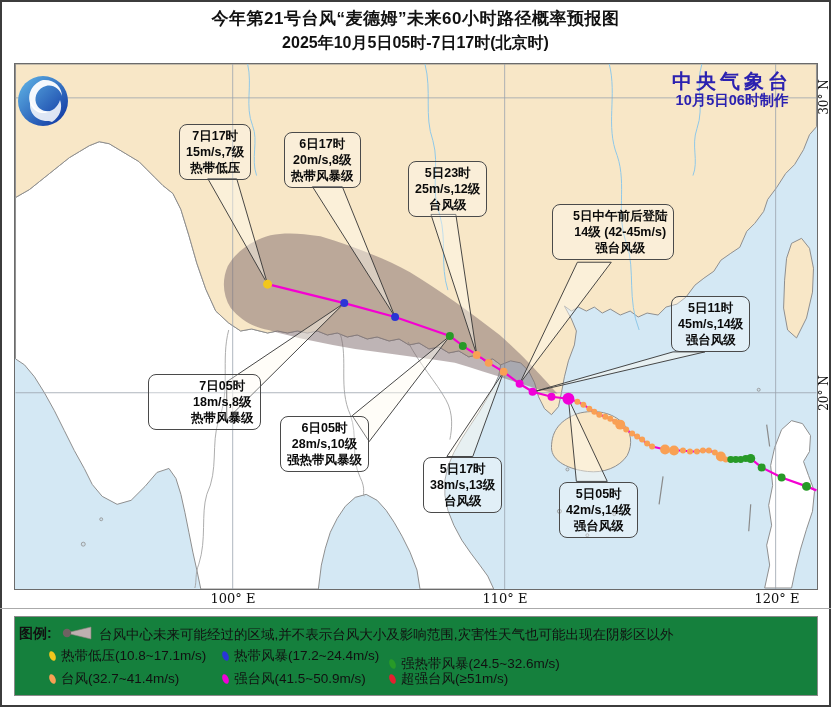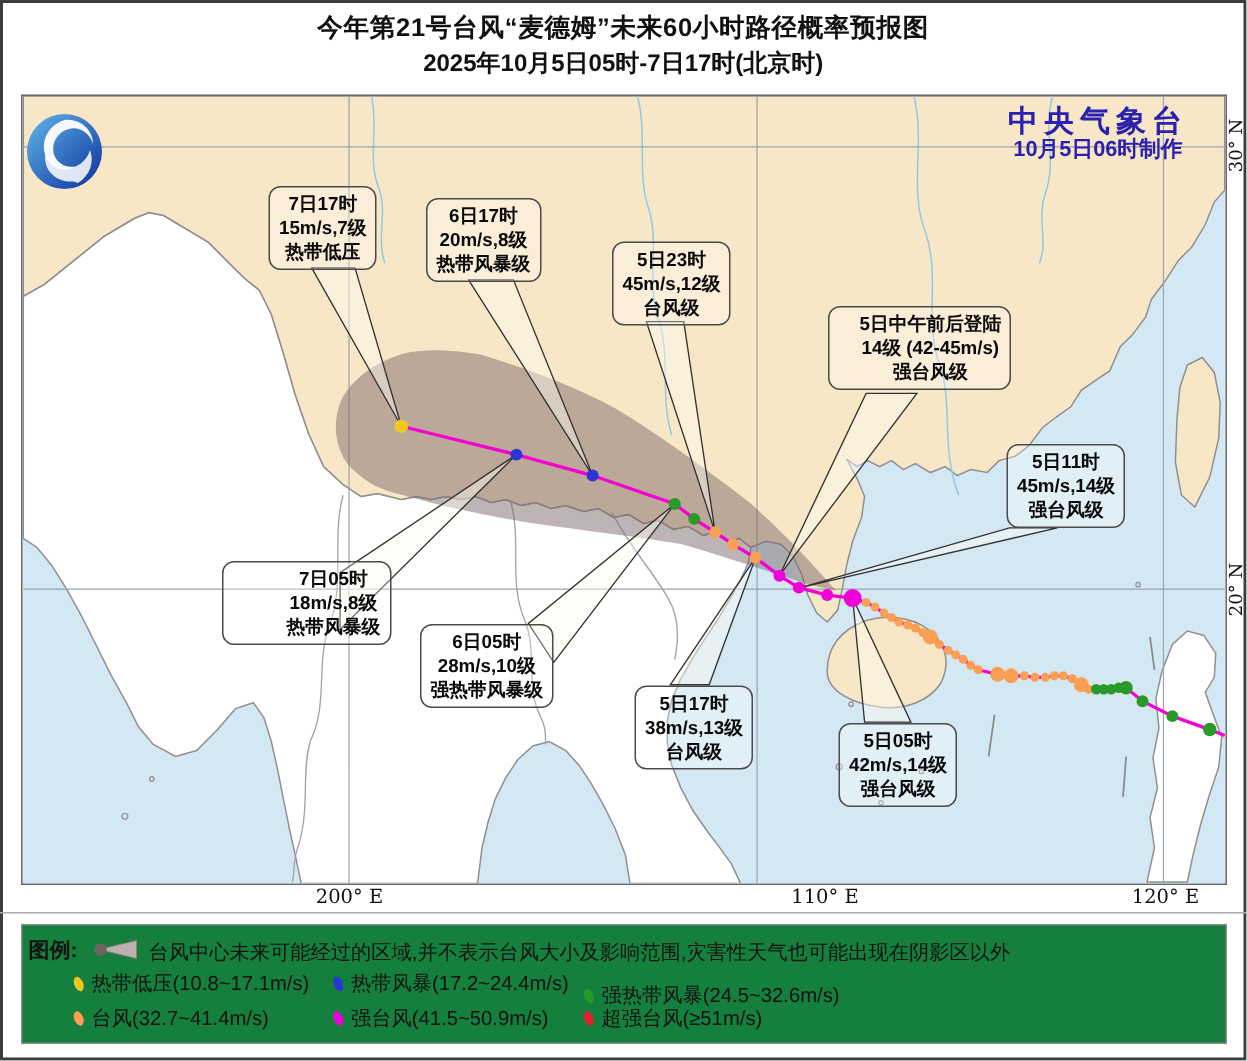--- a/index.html
+++ b/index.html
@@ -188,21 +188,21 @@
     <div>15m/s,7级</div>
     <div>热带低压</div>
   </div>
   <div class="callout" style="left:284px;top:132px;">
     <div>6日17时</div>
     <div>20m/s,8级</div>
     <div>热带风暴级</div>
   </div>
   <div class="callout" style="left:408px;top:161px;">
     <div>5日23时</div>
-    <div>45m/s,12级</div>
+    <div>25m/s,12级</div>
     <div>台风级</div>
   </div>
   <div class="callout" style="left:552px;top:204px;padding-left:20px;">
     <div>5日中午前后登陆</div>
     <div>14级 (42-45m/s)</div>
     <div>强台风级</div>
   </div>
   <div class="callout" style="left:671px;top:296px;">
     <div>5日11时</div>
     <div>45m/s,14级</div>
@@ -222,22 +222,22 @@
     <div>5日17时</div>
     <div>38m/s,13级</div>
     <div>台风级</div>
   </div>
   <div class="callout" style="left:559px;top:482px;">
     <div>5日05时</div>
     <div>42m/s,14级</div>
     <div>强台风级</div>
   </div>
 
-  <span class="lon-label" style="left:233px;">200° E</span>
-  <span class="lon-label" style="left:505px;margin-left:45px;">110° E</span>
+  <span class="lon-label" style="left:233px;">100° E</span>
+  <span class="lon-label" style="left:505px;">110° E</span>
   <span class="lon-label" style="left:777px;">120° E</span>
   <span class="lat-label" style="top:97px;">30° N</span>
   <span class="lat-label" style="top:393px;">20° N</span>
 
   <div class="hline"></div>
   <div class="legend-box">
     <span class="legend-label">图例:</span>
     <svg class="legend-cone" width="36" height="16">
       <polygon points="32,2 32,14 7,8" fill="#beb0b0" stroke="#8a8178" stroke-width="0.6"></polygon>
       <circle cx="8" cy="8" r="4.2" fill="#6e6262"></circle>

